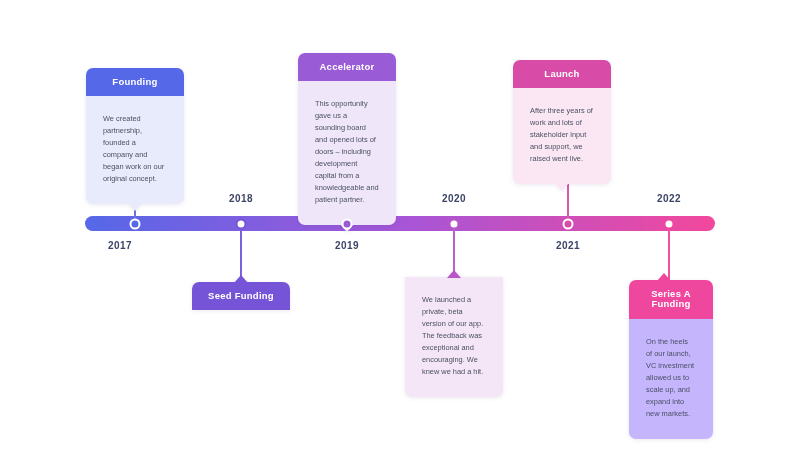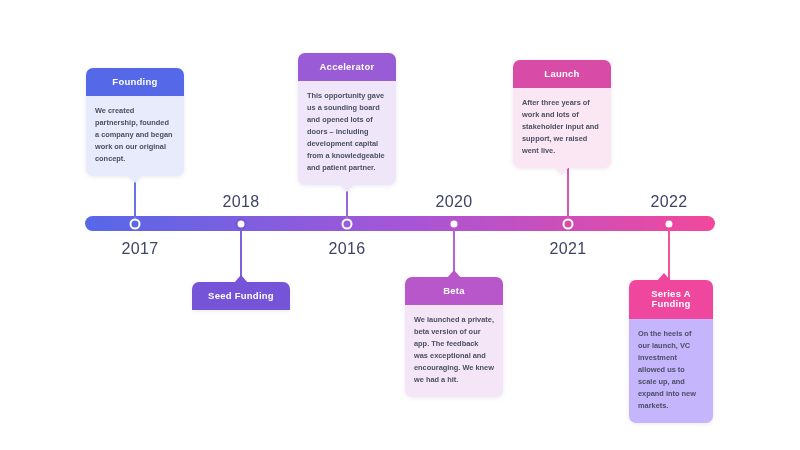--- a/index.html
+++ b/index.html
@@ -25,22 +25,22 @@
     left: 85px;
     top: 216px;
     width: 630px;
     height: 15px;
     border-radius: 8px;
   }
 
   
   .year-label {
     position: absolute;
-    font-size: 16px;
-    font-weight: normal;
+    font-size: 10px;
+    font-weight: bold;
     color: #3d4466;
     letter-spacing: 0.4px;
     white-space: nowrap;
     transform: translateX(-50%);
   }
   .year-above { top: 193px; }
   .year-below { top: 240px; }
 
   
   .node-dot {
@@ -87,21 +87,21 @@
     line-height: 1.1;
   }
 
   .card-body {
     border-radius: 0 0 7px 7px;
     padding: 9px 9px 11px 9px;
     font-size: 7.4px;
     line-height: 1.62;
     color: #4a4f63;
   }
-  .card-body p { margin: 0; font-weight: bold; }
+  .card-body p { margin: 8px; }
 
   
   .pointer {
     position: absolute;
     left: 50%;
     width: 0;
     height: 0;
     transform: translateX(-50%);
     border-left: 7px solid transparent;
     border-right: 7px solid transparent;
@@ -118,23 +118,23 @@
   }
 </style>
 </head>
 <body>
 
 <div id="stage">
 
   <div id="timeline-bar" style="left: 85px; top: 216px; width: 630px; height: 15px; background: linear-gradient(90deg, rgb(85, 104, 232) 0%, rgb(168, 85, 214) 52%, rgb(242, 72, 156) 100%);"></div>
 
   <div id="years-layer">
-      <div class="year-label year-below" style="left: 140px;">2017</div>
+      <div class="year-label year-below" style="left: 120px;">2017</div>
       <div class="year-label year-above" style="left: 241px;">2018</div>
-      <div class="year-label year-below" style="left: 347px;">2016</div>
+      <div class="year-label year-below" style="left: 347px;">2019</div>
       <div class="year-label year-above" style="left: 454px;">2020</div>
       <div class="year-label year-below" style="left: 568px;">2021</div>
       <div class="year-label year-above" style="left: 669px;">2022</div>
     </div>
   <div id="stems-layer">
       <div class="stem" style="left: 135px; background: rgb(106, 115, 227); top: 162px; height: 61.5px;"></div>
       <div class="stem" style="left: 241px; background: rgb(123, 98, 220); top: 223.5px; height: 58.5px;"></div>
       <div class="stem" style="left: 347px; background: rgb(154, 102, 216); top: 180px; height: 43.5px;"></div>
       <div class="stem" style="left: 454px; background: rgb(184, 98, 205); top: 223.5px; height: 53.5px;"></div>
       <div class="stem" style="left: 568px; background: rgb(220, 87, 174); top: 156px; height: 67.5px;"></div>
@@ -161,21 +161,20 @@
         <div class="pointer pointer-up" style="border-bottom-color: rgb(118, 84, 216);"></div>
       </div>
       <div class="card" style="left: 298px; top: 53px;">
         <div class="card-head" style="background: rgb(154, 91, 214);">Accelerator</div>
         <div class="card-body" style="background: rgb(240, 230, 250);">
           <p>This opportunity gave us a sounding board and opened lots of doors – including development capital from a knowledgeable and patient partner.</p>
         </div>
         <div class="pointer pointer-down" style="border-top-color: rgb(240, 230, 250);"></div>
       </div>
       <div class="card" style="left: 405px; top: 277px;">
-        <div class="card-head" style="background: rgb(184, 87, 201);">Beta</div>
         <div class="card-body" style="background: rgb(244, 230, 246);">
           <p>We launched a private, beta version of our app. The feedback was exceptional and encouraging. We knew we had a hit.</p>
         </div>
         <div class="pointer pointer-up" style="border-bottom-color: rgb(184, 87, 201);"></div>
       </div>
       <div class="card" style="left: 513px; top: 60px;">
         <div class="card-head" style="background: rgb(216, 76, 168);">Launch</div>
         <div class="card-body" style="background: rgb(251, 231, 243);">
           <p>After three years of work and lots of stakeholder input and support, we raised went live.</p>
         </div>

